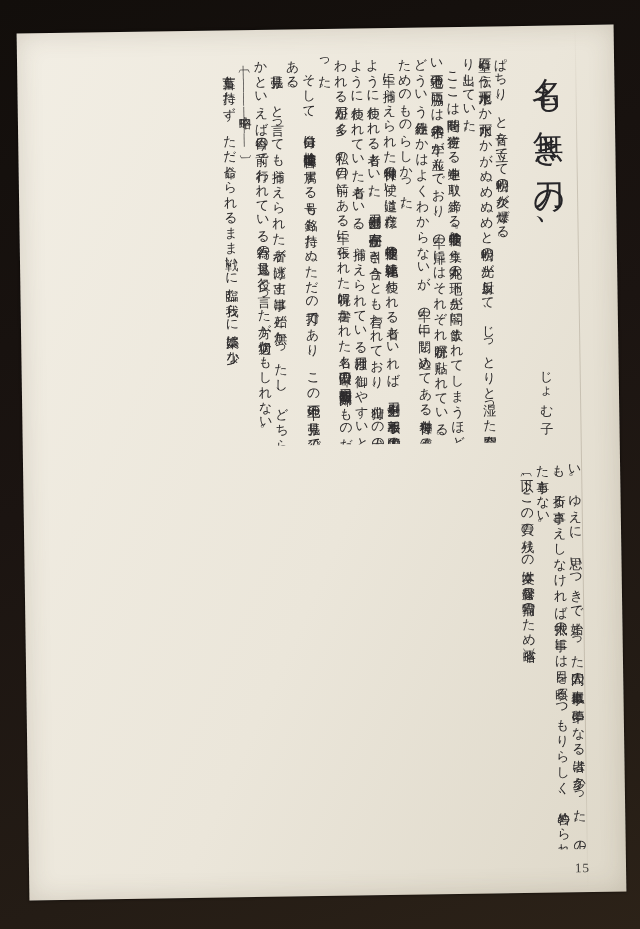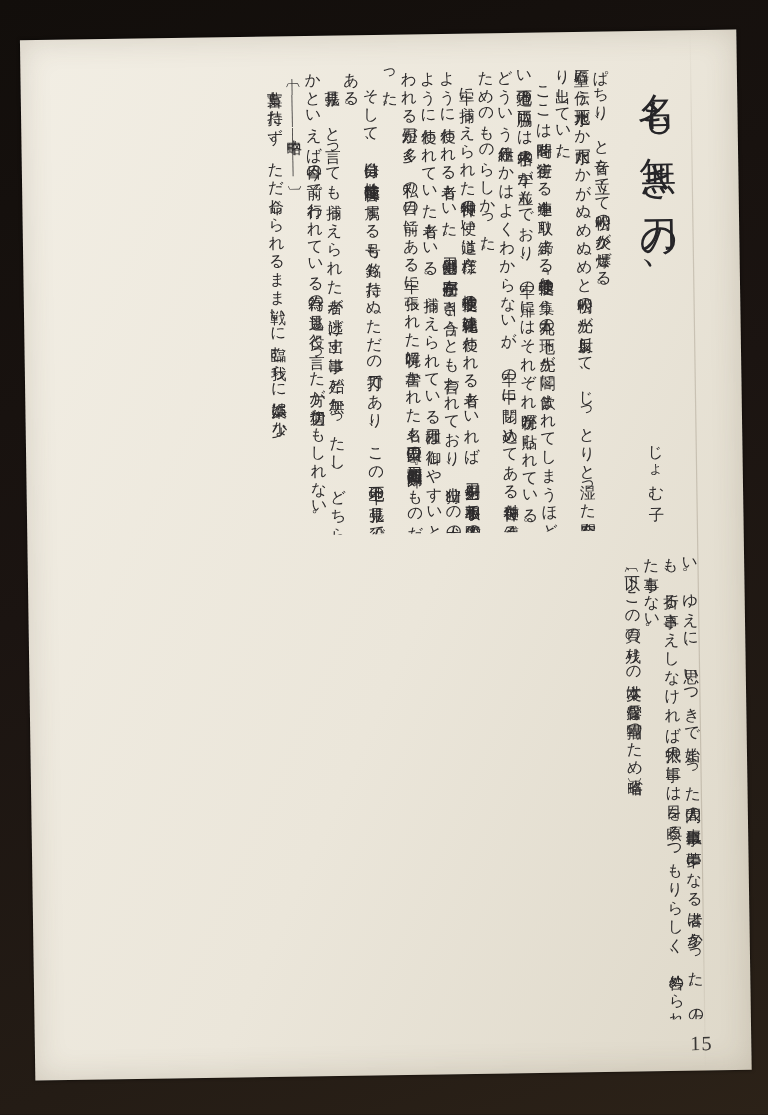--- a/index.html
+++ b/index.html
@@ -43,21 +43,21 @@
   }
   .block {
     position: absolute;
     font-size: 13px; line-height: 16px; letter-spacing: 0.4px;
     overflow: hidden;
   }
   .block-top    { top: 22px;  right: 106px; width: 404px; height: 394px; }
   .block-bottom { top: 430px; right: 38px;  width: 516px; height: 394px; }
   .pagenum {
     position: absolute; left: 546px; top: 835px;
-    font-size: 17px; letter-spacing: 1px; color: #3a3836;
+    font-size: 13px; letter-spacing: 1px; color: #3a3836;
     font-family: "Liberation Serif", "DejaVu Serif", serif;
   }
 </style>
 </head>
 <body>
 
 <div class="photo">
   <div class="page">
 
     <div class="crease"></div>

